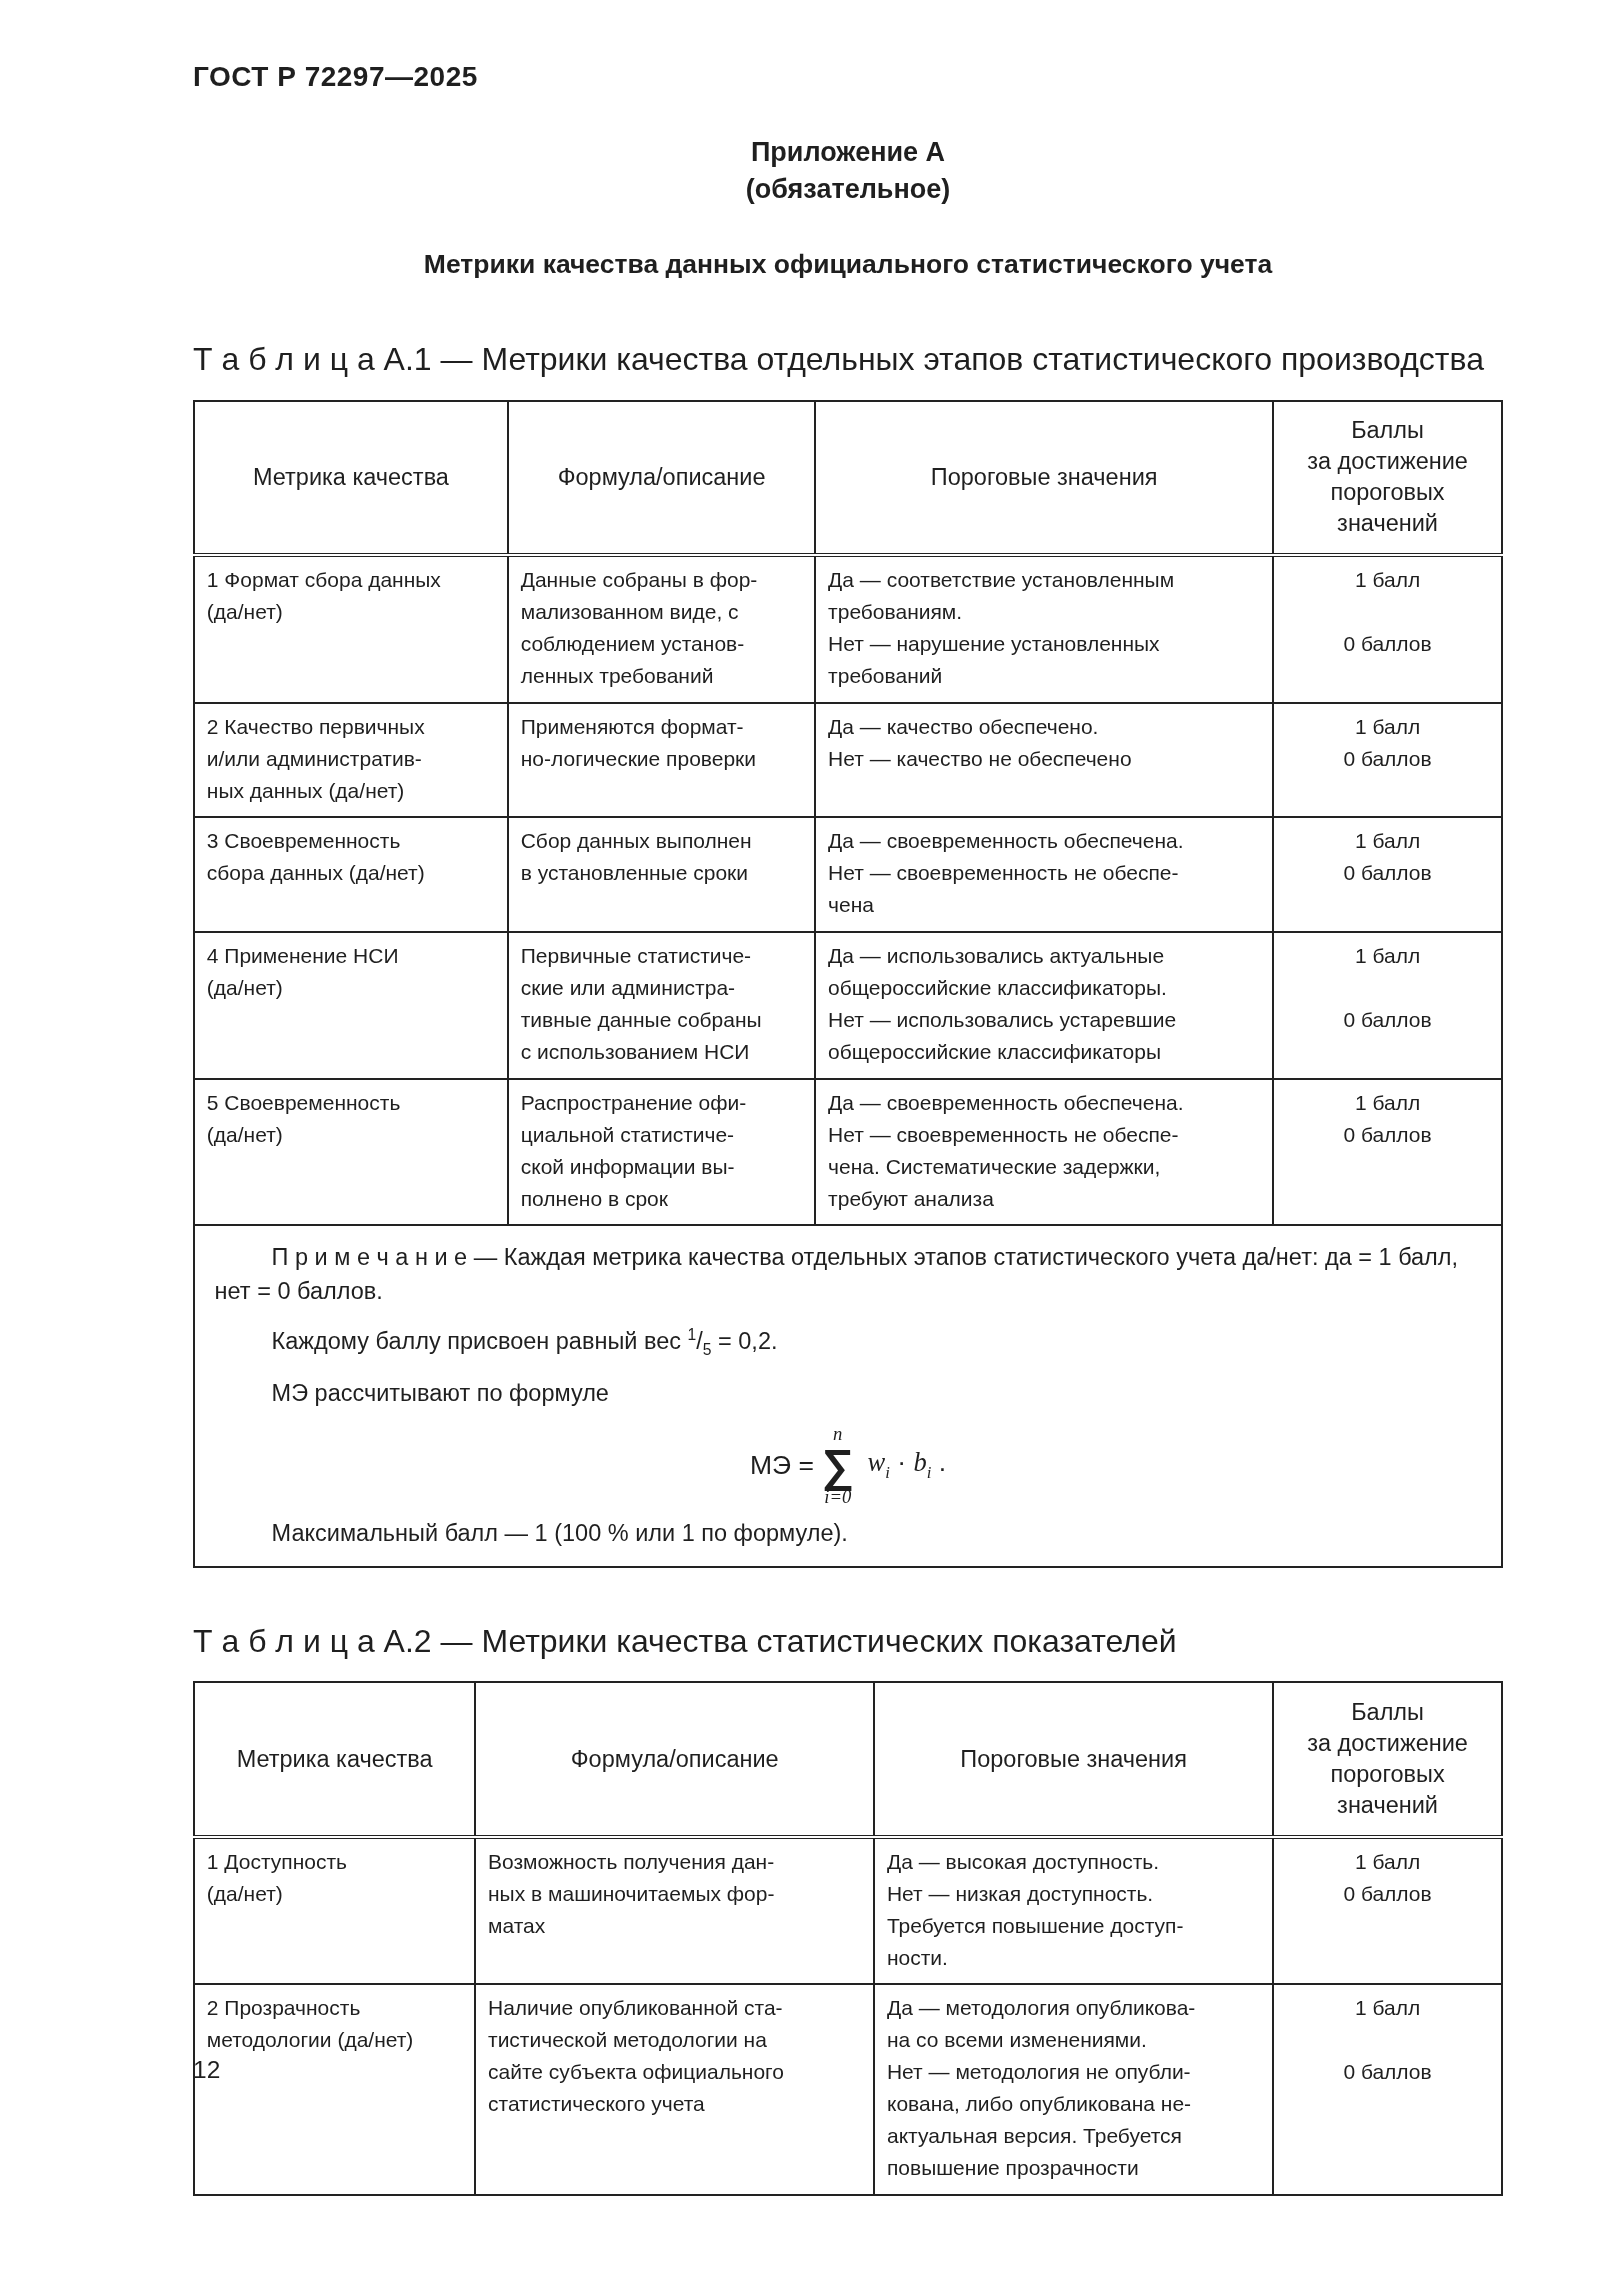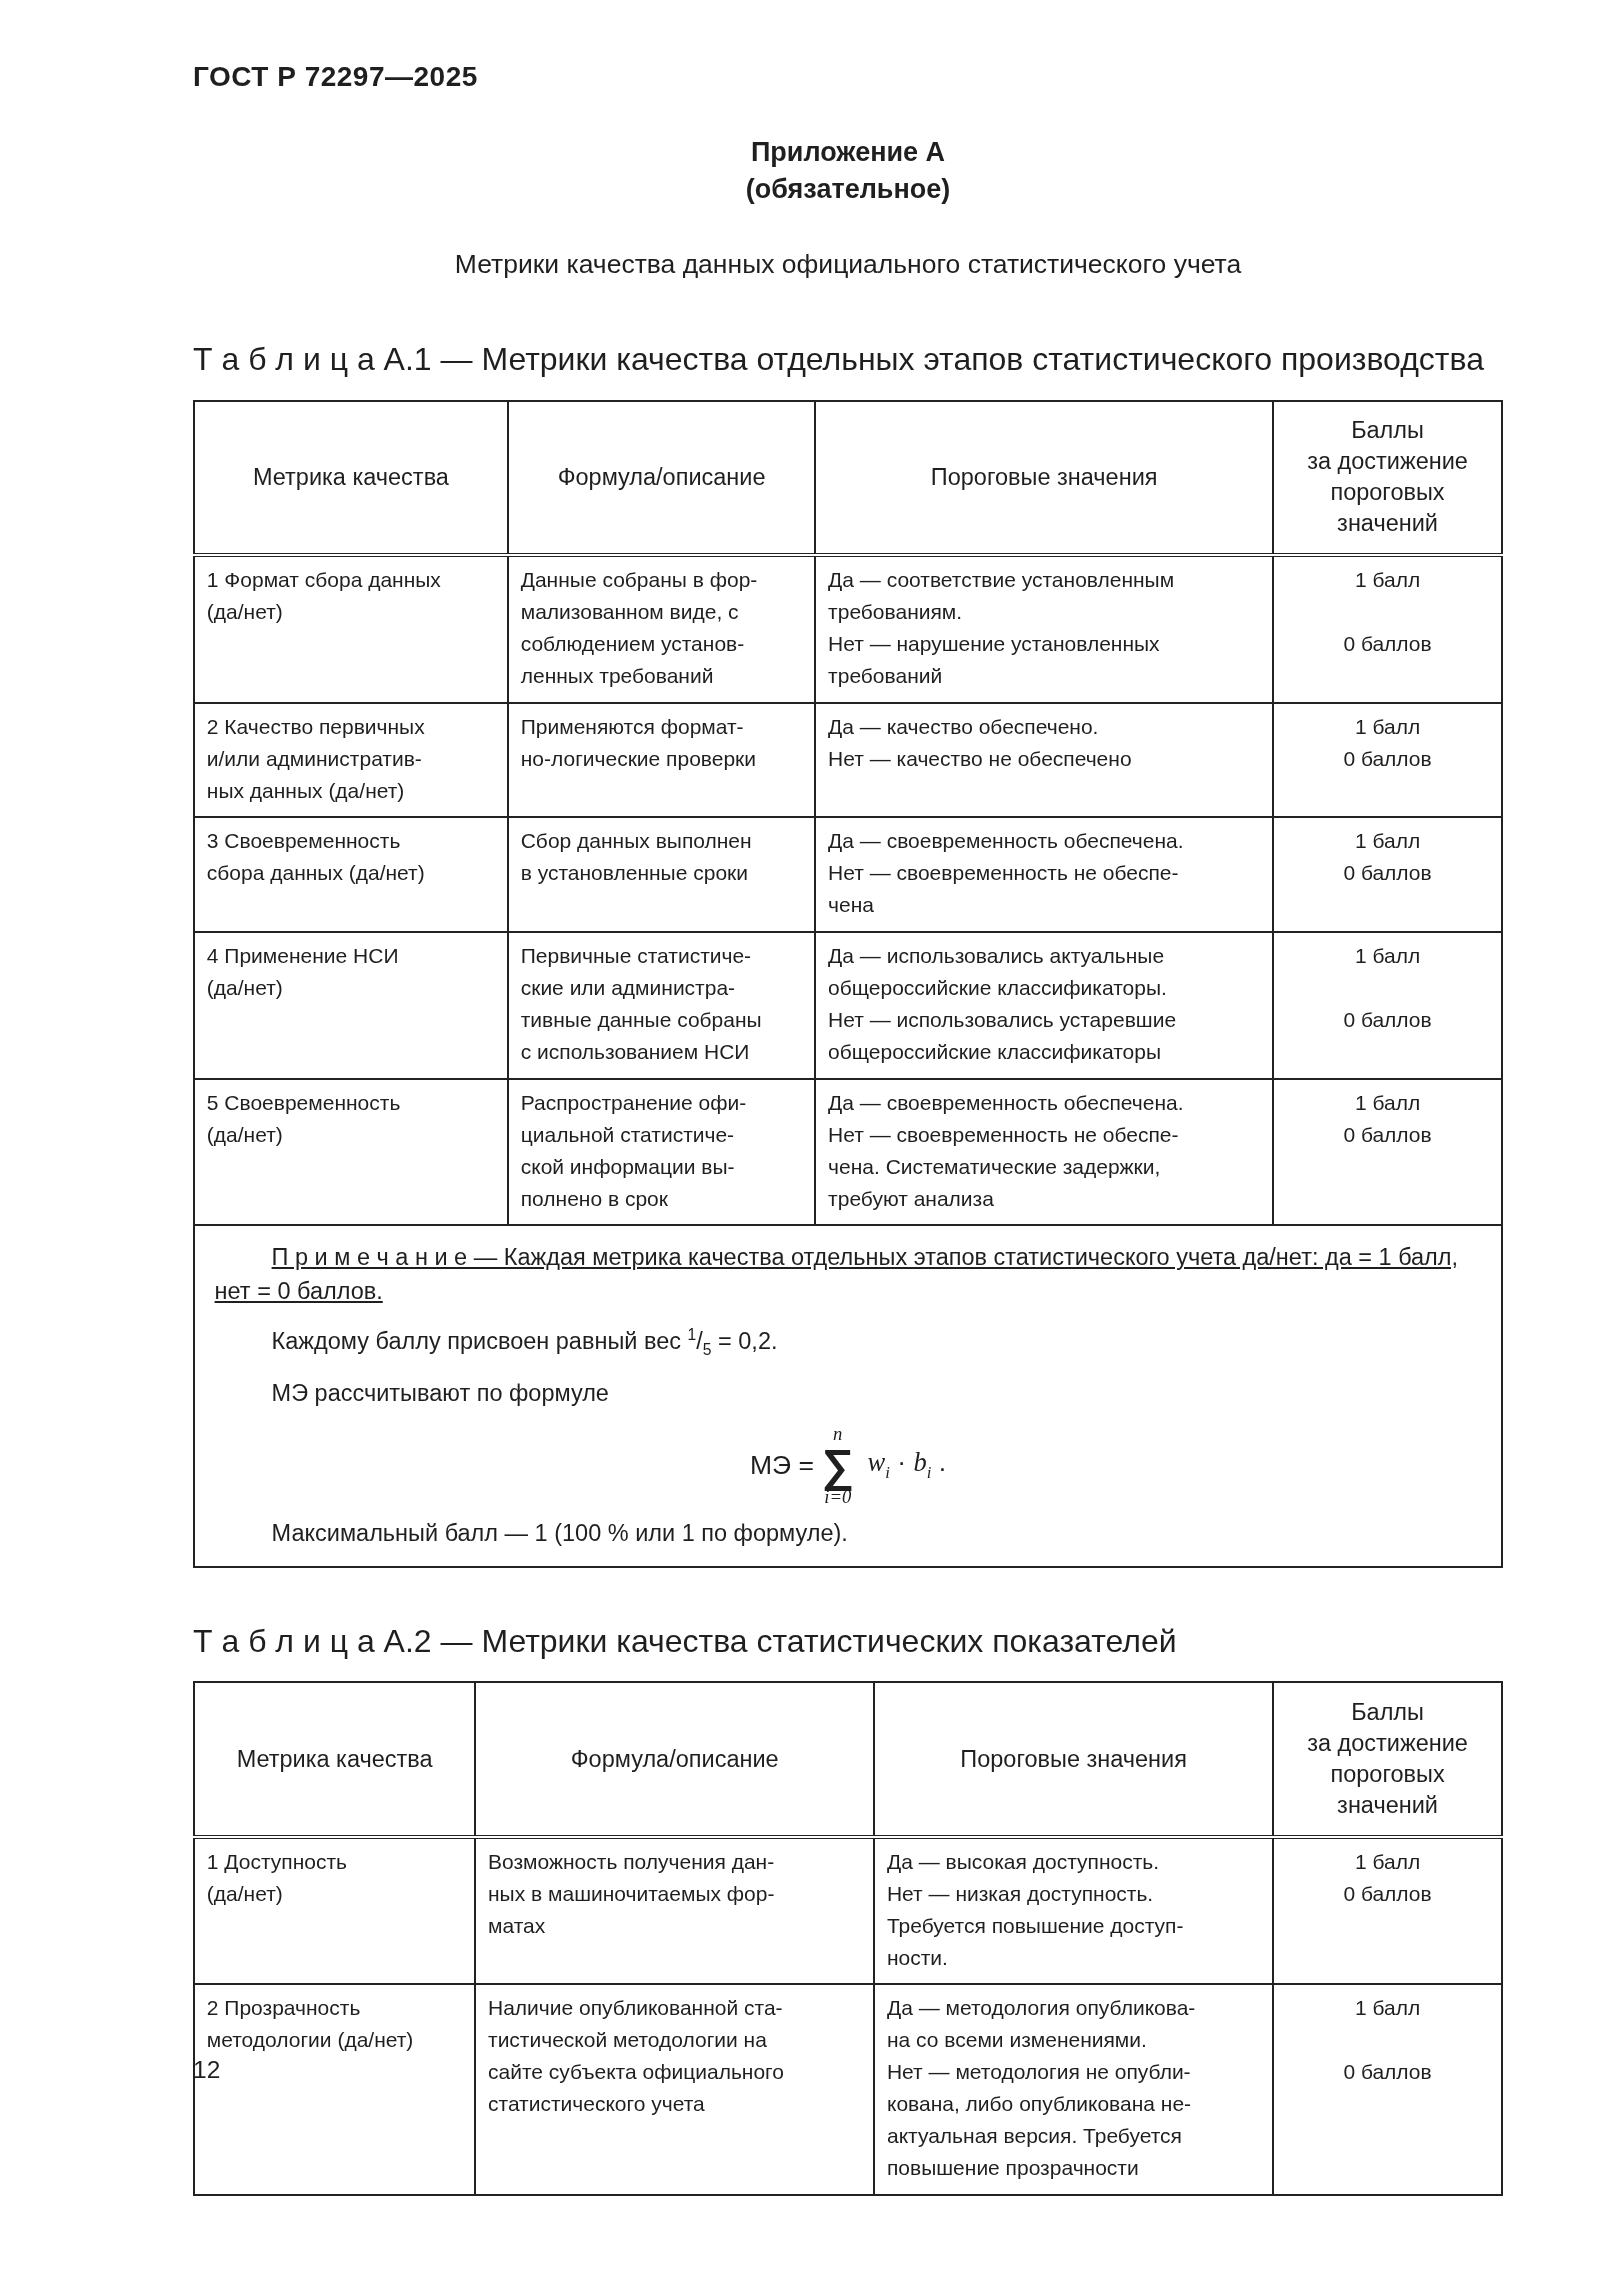--- a/index.html
+++ b/index.html
@@ -9,21 +9,21 @@
     font-family: "Liberation Sans", sans-serif;
     color: #1f1f1f;
     position: relative;
   }
   .page { padding: 61px 118px 0 193px; }
 
   .std-ref { font-size: 28px; font-weight: bold; letter-spacing: 0.5px; }
 
   .appendix { text-align: center; margin-top: 41px; font-weight: bold; font-size: 27px; line-height: 37px; }
 
-  .doc-title { text-align: center; font-weight: normal; font-size: 26.5px; margin-top: 41px; }
+  .doc-title { text-align: center; font-weight: bold; font-size: 26.5px; margin-top: 41px; }
 
   .tbl-caption { font-size: 32px; margin-top: 61px; margin-bottom: 21.6px; }
 
   table.gost { width: 100%; border-collapse: collapse; border: 2.9px solid #222; table-layout: fixed; }
   table.gost th, table.gost td { border: 2px solid #222; vertical-align: top; }
   table.gost thead th {
     border-bottom: 4.9px double #222;
     font-weight: normal; font-size: 23.5px; line-height: 31px;
     text-align: center; vertical-align: middle;
     white-space: pre-line; padding: 13.7px 5.9px;
@@ -33,21 +33,21 @@
     white-space: pre-line;
     padding: 6.9px 11.8px 9.8px 11.8px;
   }
   td.c-score { text-align: center; }
   td.c-score .cell-text { padding: 6.9px 3.9px 9.8px 3.9px; }
   .score-no.gap { margin-top: 32px; }
 
   
   td.note-cell { padding: 13.7px 19.6px 15.7px 19.6px; }
   .note-p { font-size: 23.5px; line-height: 34px; white-space: pre-line; }
-  .note-p.hang { text-indent: 57px; text-decoration: underline; }
+  .note-p.hang { text-indent: 57px; }
   .note-p.ind { padding-left: 57px; margin-top: 9.8px; }
   .note-p sup { font-size: 15.7px; vertical-align: 8.8px; }
   .note-p sub { font-size: 15.7px; vertical-align: -5.9px; }
 
   .formula { display: flex; justify-content: center; align-items: center; font-size: 26.5px; margin: 13.7px 0 9.8px 0; }
   .formula i { font-family: "Liberation Serif", serif; }
   .sigma-stack { display: inline-flex; flex-direction: column; align-items: center; margin: 0 7.8px; line-height: 1; }
   .sigma-stack .s-up, .sigma-stack .s-dn { font-size: 18.6px; line-height: 19.6px; }
   .sigma-stack .s-sigma { font-size: 45px; line-height: 43px; font-weight: bold; }
   .formula sub { font-size: 16.7px; vertical-align: -6.9px; }

